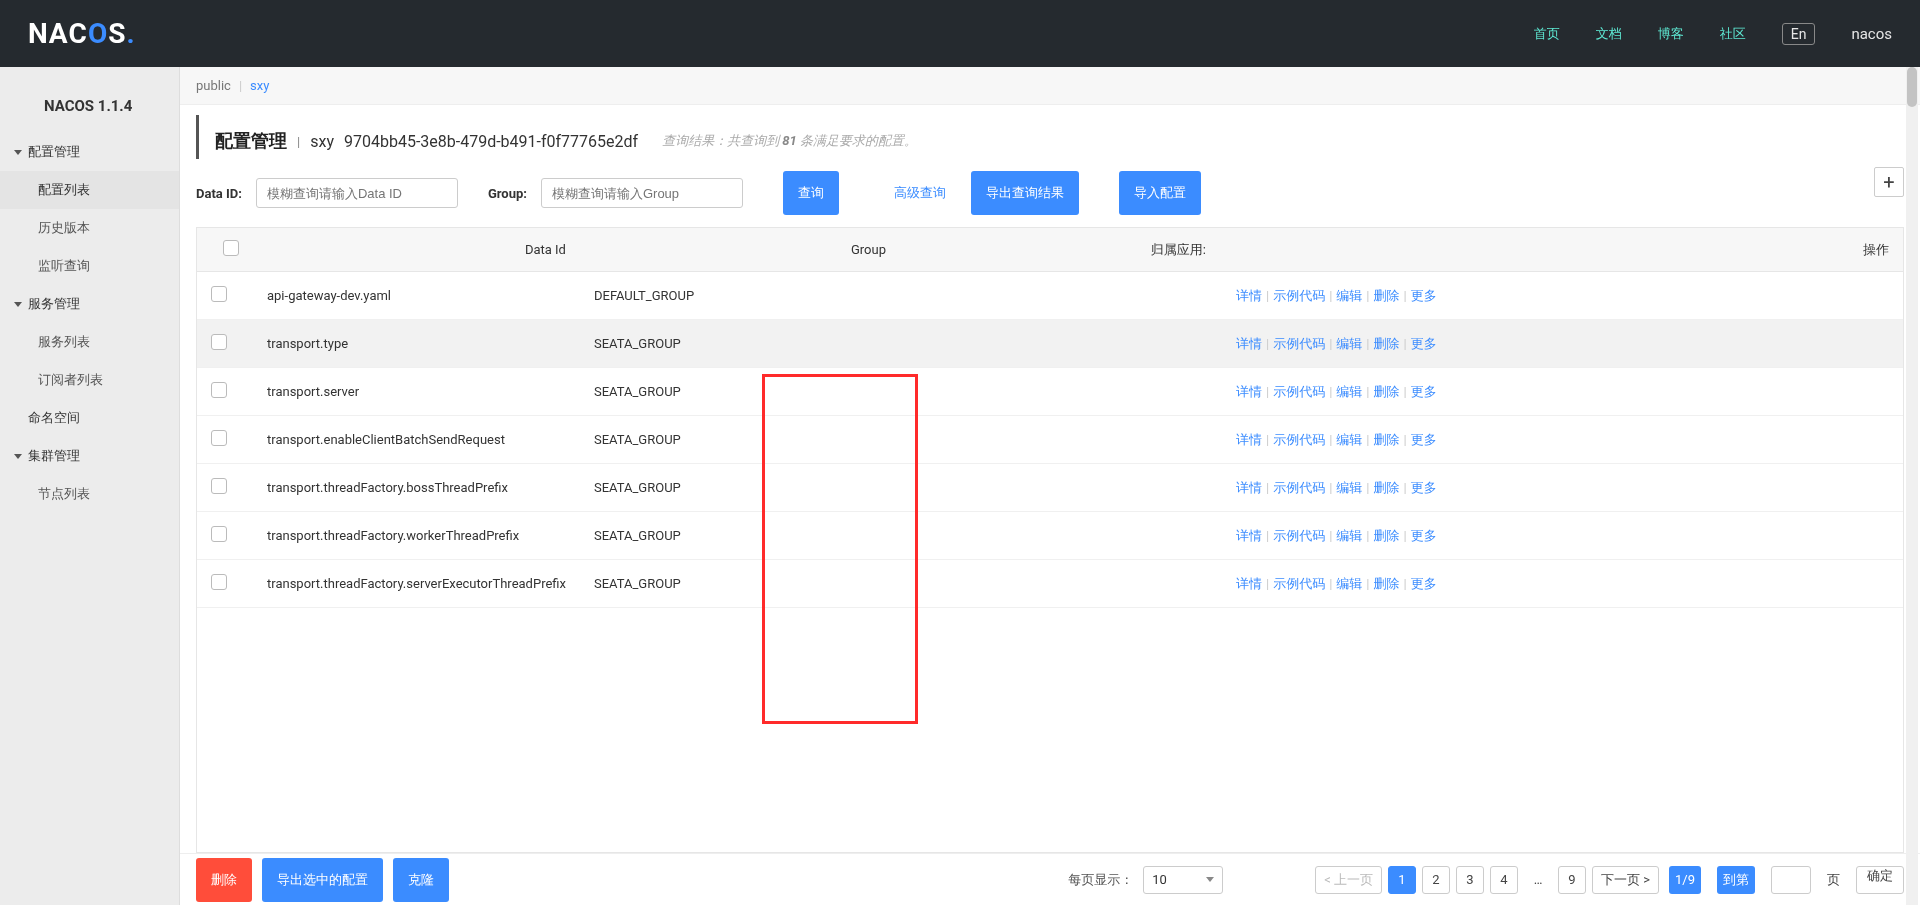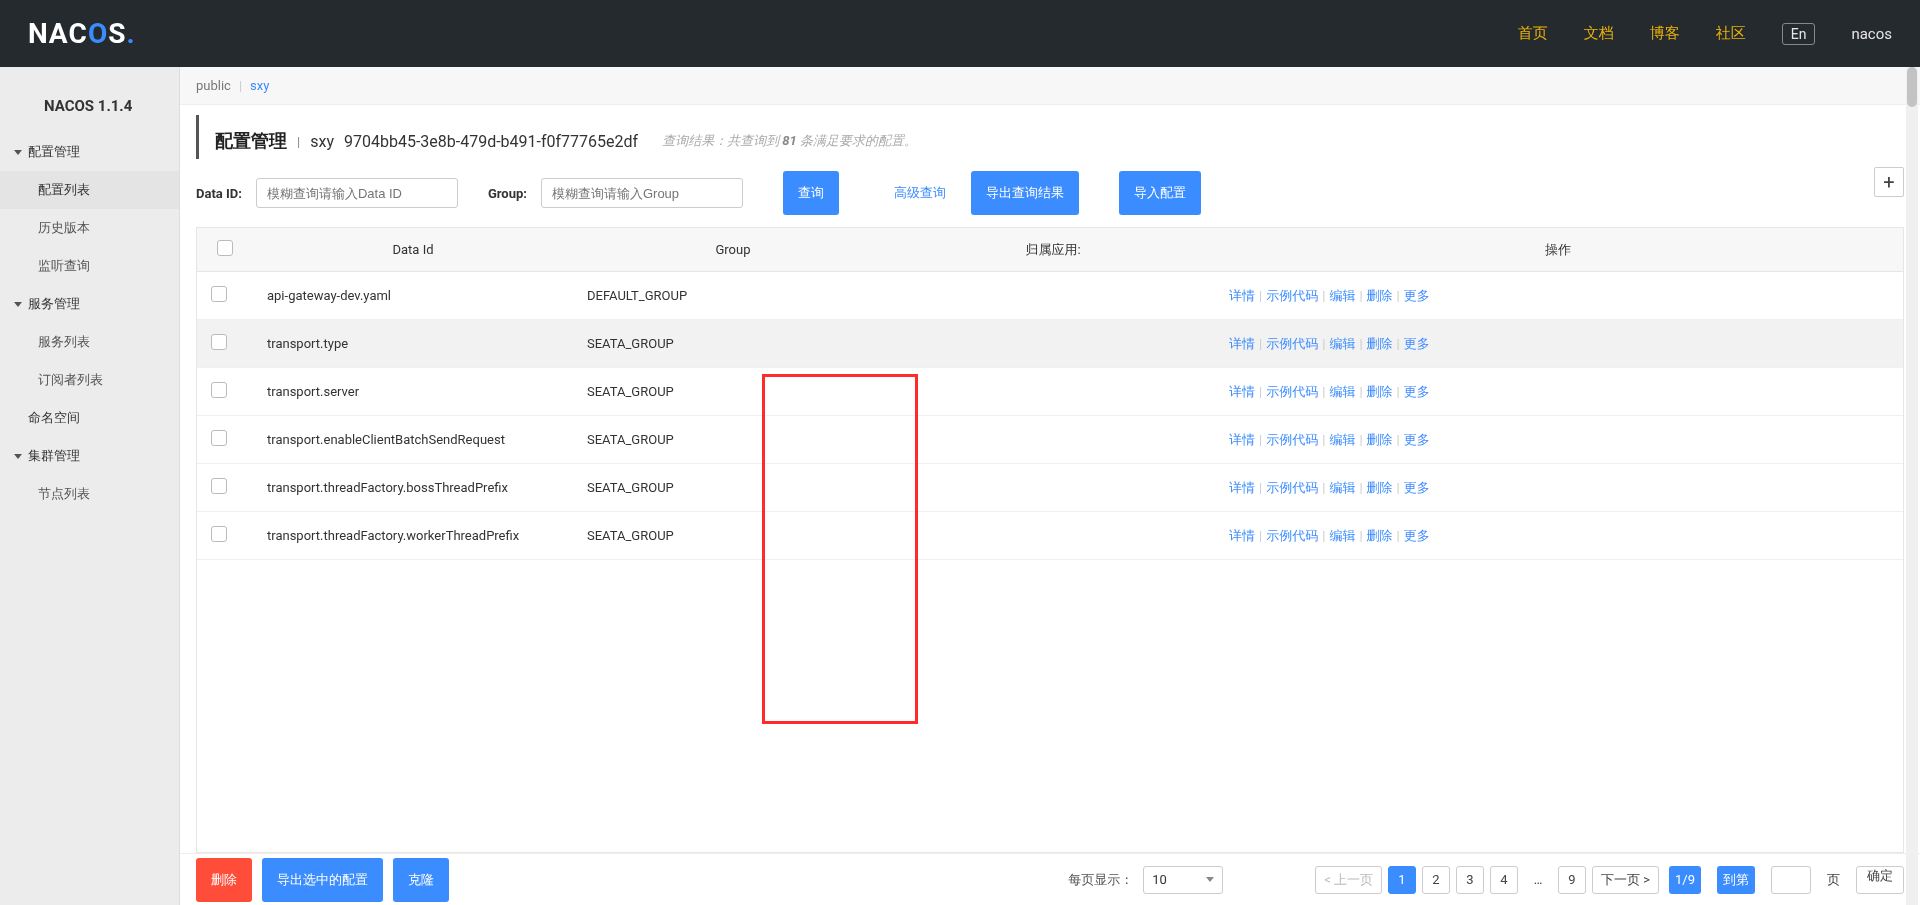--- a/index.html
+++ b/index.html
@@ -7,21 +7,21 @@
 
   
   .topbar { height: 67px; background: #252a2f; display: flex; align-items: center; padding: 0 28px; color: #fff; }
   .logo-wrap { display: flex; align-items: baseline; }
   .logo { font-size: 28px; font-weight: 700; letter-spacing: 1px; display: flex; align-items: center; }
   .logo .n { color: #fff; }
   .logo .a { color: #fff; }
   .logo .o { color: #3b8cff; }
   .logo .dot { color: #3b8cff; }
   .topnav { margin-left: auto; display: flex; align-items: center; gap: 36px; }
-  .topnav a { color: #eab308; text-decoration: none; font-size: 15px; cursor: pointer; }
+  .topnav a { color: #5eead4; text-decoration: none; font-size: 13px; cursor: pointer; }
   .lang-btn { border: 1px solid #888; border-radius: 3px; padding: 2px 8px; font-size: 14px; color: #e6e6e6; cursor: pointer; }
   .user-label { color: #e6e6e6; font-size: 15px; }
 
   .body-wrap { display: flex; height: calc(905px - 67px); }
 
   
   .sidebar { width: 180px; background: #ececec; border-right: 1px solid #ddd; padding-top: 18px; flex-shrink: 0; }
   .side-title { font-size: 15px; font-weight: 700; color: #333; padding: 12px 0 18px 44px; }
   .side-group { padding: 10px 0 10px 14px; font-size: 13px; color: #333; display: flex; align-items: center; cursor: pointer; }
   .side-group .caret { display:inline-block; width:0; height:0; border-top:5px solid #555; border-left:4px solid transparent; border-right:4px solid transparent; margin-right:6px; }
@@ -47,21 +47,21 @@
   .filter-bar input { height:30px; border:1px solid #ccc; border-radius:3px; padding:0 10px; font-size:13px; }
   .in-dataid { width: 202px;}
   .in-group  { width: 202px;}
   .btn { display:inline-flex; align-items:center; justify-content:center; height:44px; padding:0 14px; border-radius:3px; font-size:13px; cursor:pointer; border:1px solid transparent; }
   .btn-primary { background:#3b8cff; color:#fff;}
   .btn-link { color:#3b8cff; background:transparent;}
   .add-btn { position:absolute; right:16px; top:8px; width:30px; height:30px; border:1px solid #ccc; display:flex; align-items:center; justify-content:center; font-size:20px; color:#444; cursor:pointer; background:#fff; border-radius:2px;}
 
   .table-wrap { flex:1; margin:0 16px; border:1px solid #e6e6e6; overflow:auto; position:relative;}
   table { width:100%; border-collapse: collapse; font-size:13px;}
-  thead th { background:#f7f7f7; text-align:center; padding:12px 14px; color:#333; font-weight:400; border-bottom:1px solid #e6e6e6;}
+  thead th { background:#f7f7f7; text-align:right; padding:12px 14px; color:#333; font-weight:400; border-bottom:1px solid #e6e6e6;}
   tbody td { padding:14px 14px; border-bottom:1px solid #f0f0f0; color:#333; vertical-align:middle;}
   .chk { width:16px; height:16px; border:1px solid #bbb; border-radius:3px; display:inline-block; background:#fff;}
   .op-cell a { color:#3b8cff; text-decoration:none; margin:0 2px; white-space:nowrap;}
   .op-sep { color:#ccc; margin:0 2px;}
   tbody tr.hovered { background:#f2f2f2;}
 
   .red-box { position:absolute; border:3px solid #ff2a2a; pointer-events:none;}
 
   .footer-bar { height:52px; background:#fff; border-top:1px solid #eee; display:flex; align-items:center; padding:0 16px; gap:10px;}
   .btn-danger { background:#ff4d3a; color:#fff;}
@@ -227,20 +227,27 @@
             <tr>
               <td><span class="chk"></span></td>
               <td>transport.threadFactory.bossThreadPrefix</td>
               <td>SEATA_GROUP</td>
               <td></td>
               <td class="op-cell"><a>详情</a><span class="op-sep">|</span><a>示例代码</a><span class="op-sep">|</span><a>编辑</a><span class="op-sep">|</span><a>删除</a><span class="op-sep">|</span><a>更多</a></td>
             </tr>
             <tr>
               <td><span class="chk"></span></td>
               <td>transport.threadFactory.workerThreadPrefix</td>
+              <td>SEATA_GROUP</td>
+              <td></td>
+              <td class="op-cell"><a>详情</a><span class="op-sep">|</span><a>示例代码</a><span class="op-sep">|</span><a>编辑</a><span class="op-sep">|</span><a>删除</a><span class="op-sep">|</span><a>更多</a></td>
+            </tr>
+            <tr>
+              <td><span class="chk"></span></td>
+              <td>transport.threadFactory.serverExecutorThreadPrefix</td>
               <td>SEATA_GROUP</td>
               <td></td>
               <td class="op-cell"><a>详情</a><span class="op-sep">|</span><a>示例代码</a><span class="op-sep">|</span><a>编辑</a><span class="op-sep">|</span><a>删除</a><span class="op-sep">|</span><a>更多</a></td>
             </tr>
           </tbody>
       </table>
 
       <div class="red-box" style="left:565px; top:146px; width:156px; height:350px;"></div>
     </div>
 

